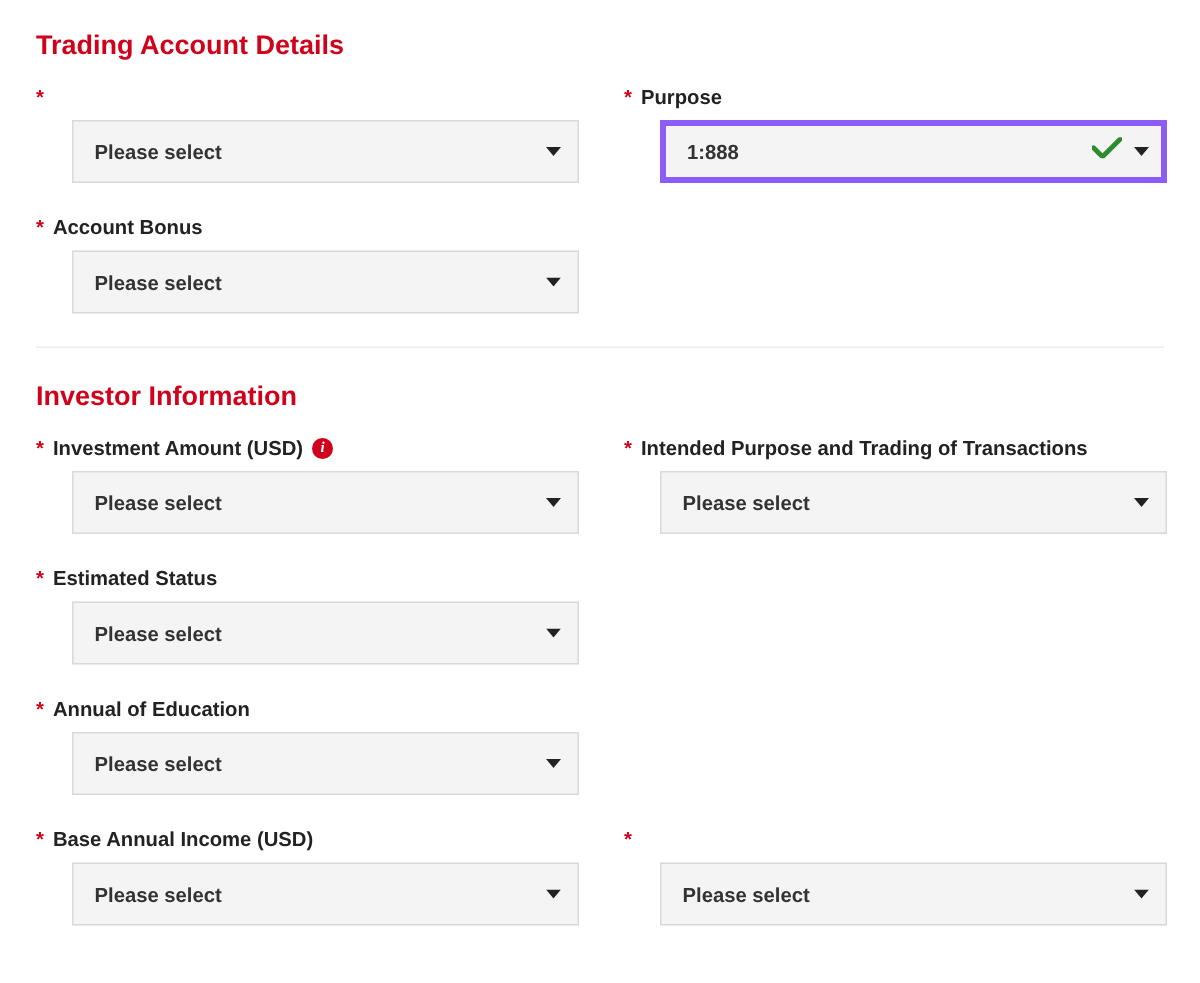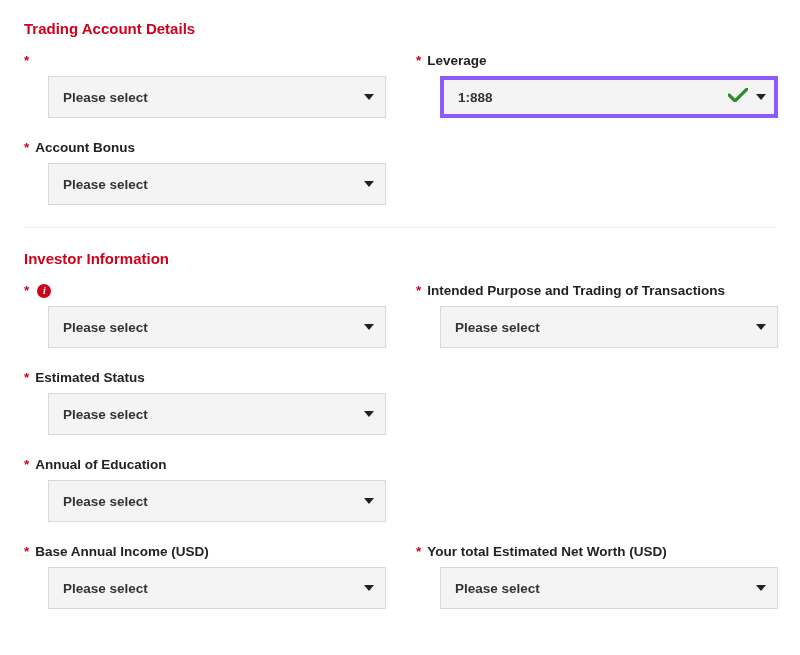--- a/index.html
+++ b/index.html
@@ -5,21 +5,21 @@
   * { box-sizing: border-box; margin: 0; padding: 0; }
   body {
     font-family: Arial, Helvetica, sans-serif;
     background: #fff;
     padding: 20px 24px;
     width: 800px;
     color: #222;
   }
   .section-title {
     color: #d0021b;
-    font-size: 15px;
+    font-size: 18px;
     font-weight: 600;
     margin-bottom: 16px;
   }
   .row {
     display: flex;
     gap: 30px;
     margin-bottom: 22px;
   }
   .field {
     flex: 0 0 362px;
@@ -115,21 +115,21 @@
         <svg width="10" height="6" viewBox="0 0 10 6">
             <path d="M0 0 L5 6 L10 0 Z" fill="#222"></path>
           </svg>
       </span>
     </div>
   </div>
 
   <div class="field">
     <label class="field-label">
       <span class="req">*</span>
-      <span>Leverage</span>
+      <span>Purpose</span>
     </label>
     <div class="select-wrap valid">
       <select>
         <option>1:888</option>
       </select>
       <span class="check">
         <svg width="20" height="14" viewBox="0 0 20 14">
             <path d="M1 7 L7 13 L19 1" stroke="#2e8b2e" stroke-width="3.2" fill="none" stroke-linecap="round" stroke-linejoin="round"></path>
           </svg>
       </span>
@@ -162,20 +162,21 @@
 </div>
 
 <hr class="divider">
 
 <h2 class="section-title">Investor Information</h2>
 
 <div class="row">
   <div class="field">
     <label class="field-label">
       <span class="req">*</span>
+      <span>Investment Amount (USD)</span>
       <span class="info-icon">i</span>
     </label>
     <div class="select-wrap">
       <select>
         <option>Please select</option>
       </select>
       <span class="caret">
         <svg width="10" height="6" viewBox="0 0 10 6">
             <path d="M0 0 L5 6 L10 0 Z" fill="#222"></path>
           </svg>
@@ -253,21 +254,20 @@
         <svg width="10" height="6" viewBox="0 0 10 6">
             <path d="M0 0 L5 6 L10 0 Z" fill="#222"></path>
           </svg>
       </span>
     </div>
   </div>
 
   <div class="field">
     <label class="field-label">
       <span class="req">*</span>
-      <span>Your total Estimated Net Worth (USD)</span>
     </label>
     <div class="select-wrap">
       <select>
         <option>Please select</option>
       </select>
       <span class="caret">
         <svg width="10" height="6" viewBox="0 0 10 6">
             <path d="M0 0 L5 6 L10 0 Z" fill="#222"></path>
           </svg>
       </span>

